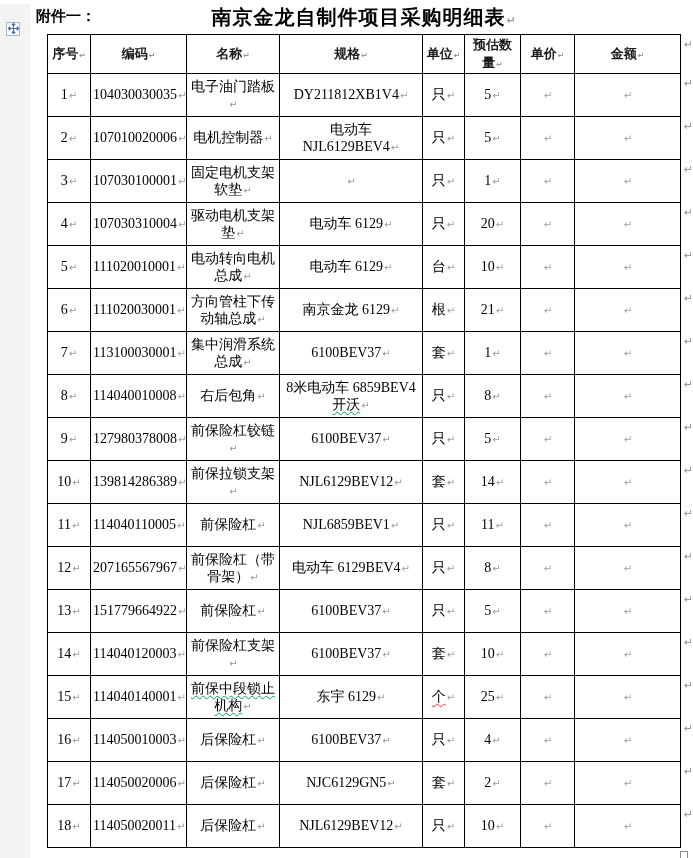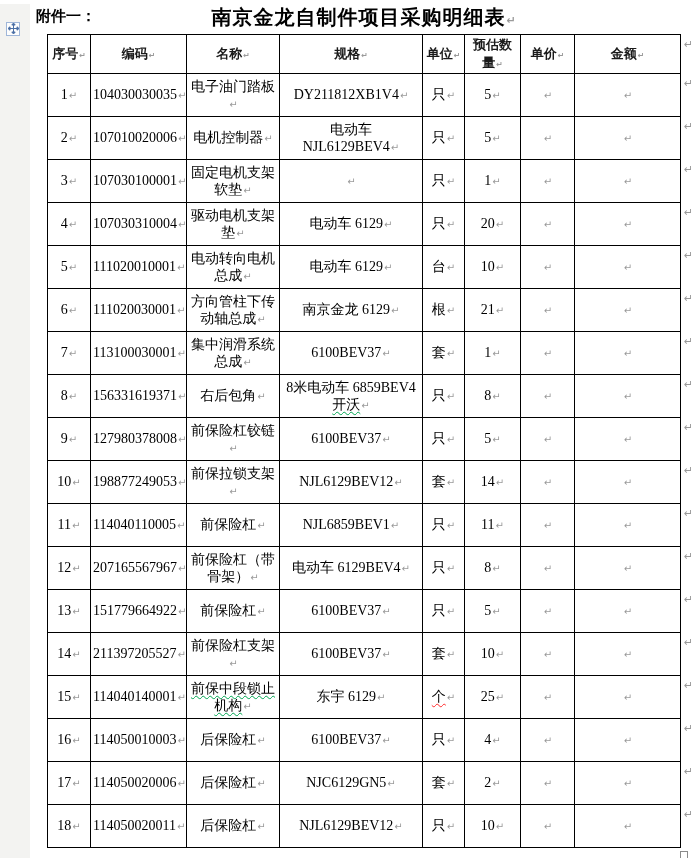--- a/index.html
+++ b/index.html
@@ -177,41 +177,41 @@
           <td><span>113100030001</span><span class="cem">↵</span></td>
           <td><span>集中润滑系统总成</span><span class="cem">↵</span></td>
           <td><span>6100BEV37</span><span class="cem">↵</span></td>
           <td><span>套</span><span class="cem">↵</span></td>
           <td><span>1</span><span class="cem">↵</span></td>
           <td><span></span><span class="cem">↵</span></td>
           <td><span></span><span class="cem">↵</span></td>
         </tr>
         <tr>
           <td><span>8</span><span class="cem">↵</span></td>
-          <td><span>156331619371</span><span class="cem">↵</span></td>
+          <td><span>114040010008</span><span class="cem">↵</span></td>
           <td><span>右后包角</span><span class="cem">↵</span></td>
           <td><span>8米电动车 6859BEV4</span><span class="wavy-green">开沃</span><span class="cem">↵</span></td>
           <td><span>只</span><span class="cem">↵</span></td>
           <td><span>8</span><span class="cem">↵</span></td>
           <td><span></span><span class="cem">↵</span></td>
           <td><span></span><span class="cem">↵</span></td>
         </tr>
         <tr>
           <td><span>9</span><span class="cem">↵</span></td>
           <td><span>127980378008</span><span class="cem">↵</span></td>
           <td><span>前保险杠铰链</span><span class="cem">↵</span></td>
           <td><span>6100BEV37</span><span class="cem">↵</span></td>
           <td><span>只</span><span class="cem">↵</span></td>
           <td><span>5</span><span class="cem">↵</span></td>
           <td><span></span><span class="cem">↵</span></td>
           <td><span></span><span class="cem">↵</span></td>
         </tr>
         <tr>
           <td><span>10</span><span class="cem">↵</span></td>
-          <td><span>198877249053</span><span class="cem">↵</span></td>
+          <td><span>139814286389</span><span class="cem">↵</span></td>
           <td><span>前保拉锁支架</span><span class="cem">↵</span></td>
           <td><span>NJL6129BEV12</span><span class="cem">↵</span></td>
           <td><span>套</span><span class="cem">↵</span></td>
           <td><span>14</span><span class="cem">↵</span></td>
           <td><span></span><span class="cem">↵</span></td>
           <td><span></span><span class="cem">↵</span></td>
         </tr>
         <tr>
           <td><span>11</span><span class="cem">↵</span></td>
           <td><span>114040110005</span><span class="cem">↵</span></td>
@@ -237,21 +237,21 @@
           <td><span>151779664922</span><span class="cem">↵</span></td>
           <td><span>前保险杠</span><span class="cem">↵</span></td>
           <td><span>6100BEV37</span><span class="cem">↵</span></td>
           <td><span>只</span><span class="cem">↵</span></td>
           <td><span>5</span><span class="cem">↵</span></td>
           <td><span></span><span class="cem">↵</span></td>
           <td><span></span><span class="cem">↵</span></td>
         </tr>
         <tr>
           <td><span>14</span><span class="cem">↵</span></td>
-          <td><span>211397205527</span><span class="cem">↵</span></td>
+          <td><span>114040120003</span><span class="cem">↵</span></td>
           <td><span>前保险杠支架</span><span class="cem">↵</span></td>
           <td><span>6100BEV37</span><span class="cem">↵</span></td>
           <td><span>套</span><span class="cem">↵</span></td>
           <td><span>10</span><span class="cem">↵</span></td>
           <td><span></span><span class="cem">↵</span></td>
           <td><span></span><span class="cem">↵</span></td>
         </tr>
         <tr>
           <td><span>15</span><span class="cem">↵</span></td>
           <td><span>114040140001</span><span class="cem">↵</span></td>

